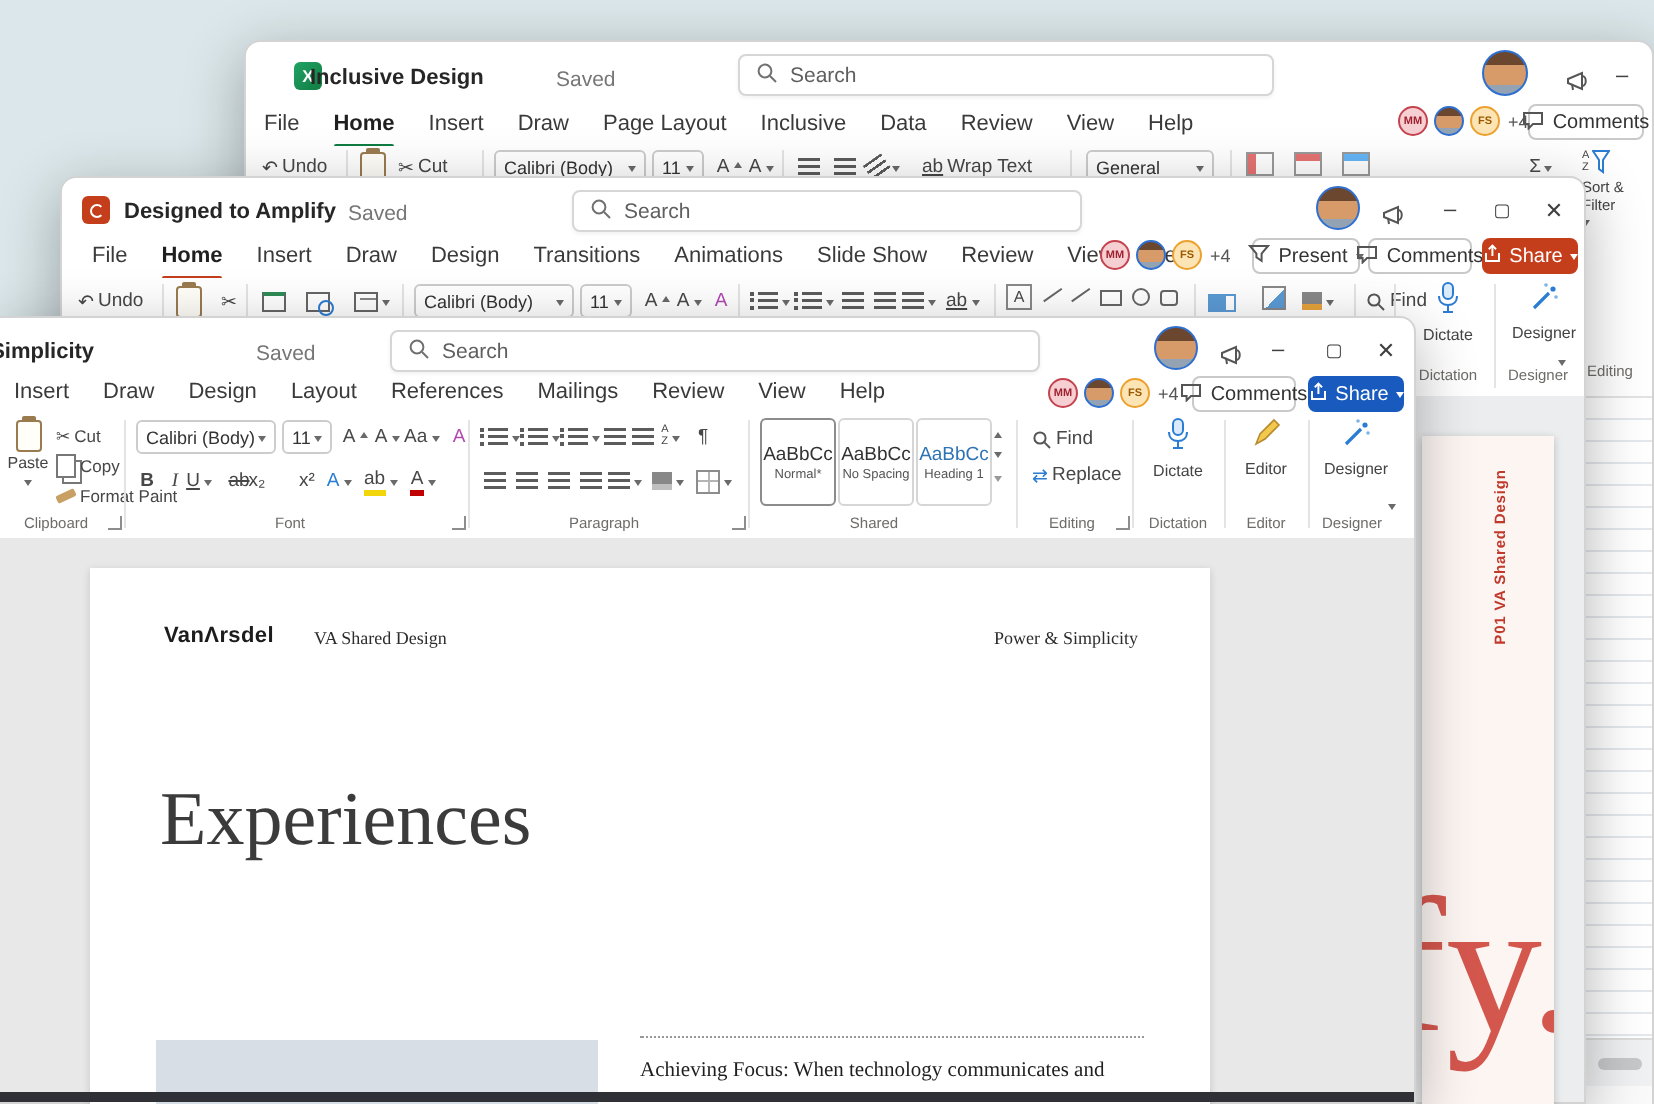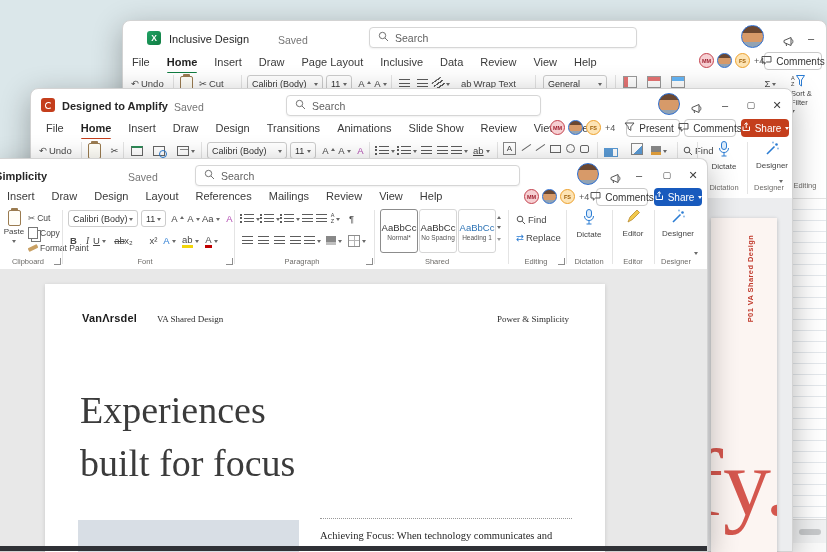--- a/index.html
+++ b/index.html
@@ -50,21 +50,21 @@
 </head>
 <body>
 
 <div id="desktop">
 
   <section class="win" id="excel-win" style="--accent:#107C41">
 
     <div class="abs" style="left:24px;top:10px;width:14px;height:14px;border-radius:3px;background:linear-gradient(135deg,#21a366,#107c41);display:flex;align-items:center;justify-content:center;color:#fff;font-size:8.5px;font-weight:bold">
         <span>X</span>
       </div>
-    <div class="abs title" style="left:46px;top:12px;font-weight:normal">Inclusive Design</div>
+    <div class="abs title" style="left:32px;top:12px;font-weight:bold">Inclusive Design</div>
     <div class="abs saved" style="left:147px;top:13px">Saved</div>
     <div class="abs search" style="left:246px;top:6px;width:268px">
       <span><svg width="11" height="11">
             <circle cx="4.5" cy="4.5" r="3.2" fill="none" stroke="#707070"></circle>
             <line x1="7" y1="7" x2="10" y2="10" stroke="#707070"></line>
           </svg></span>
       <span>Search</span>
     </div>
     <div class="abs pcirc p-photo" style="left:618px;top:4px;width:23px;height:23px"></div>
     <div class="abs" style="left:660px;top:12px"><svg width="15" height="11">
@@ -616,21 +616,20 @@
       <div class="abs" style="left:694px;top:48px"><span class="chev"></span></div>
     </div>
 
     <div class="abs" style="left:0;right:0;top:110px;bottom:0;background:#e8e8e8">
       <div class="abs" style="left:45px;top:15px;width:560px;height:269px;background:#fff;box-shadow:0 1px 4px rgba(0,0,0,.14);overflow:hidden">
         <span class="abs" style="left:37px;top:28px;font-size:11px;font-weight:bold;color:#1c1c1c;letter-spacing:.2px">VanΛrsdel</span>
         <span class="abs serif" style="left:112px;top:30px;font-size:9px;color:#2c2c2c">VA Shared Design</span>
         <span class="abs serif" style="right:36px;top:30px;font-size:9px;color:#2c2c2c">Power &amp; Simplicity</span>
         <div class="abs serif" style="left:35px;top:100px;font-size:38px;line-height:53px;color:#3b3b3b">
           <div>Experiences</div>
-          <div>built for focus</div>
         </div>
         <div class="abs" style="left:33px;top:236px;width:221px;height:40px;background:#d8dee5"></div>
         <div class="abs" style="left:275px;top:234px;width:252px;border-top:1px dotted #999"></div>
         <div class="abs serif" style="left:275px;top:246px;width:262px;font-size:10.5px;color:#1f1f1f">Achieving Focus: When technology communicates and</div>
       </div>
       <div class="abs" style="left:0;right:0;bottom:0;height:5px;background:#2f3136"></div>
     </div>
   </section>
 
 </div>

